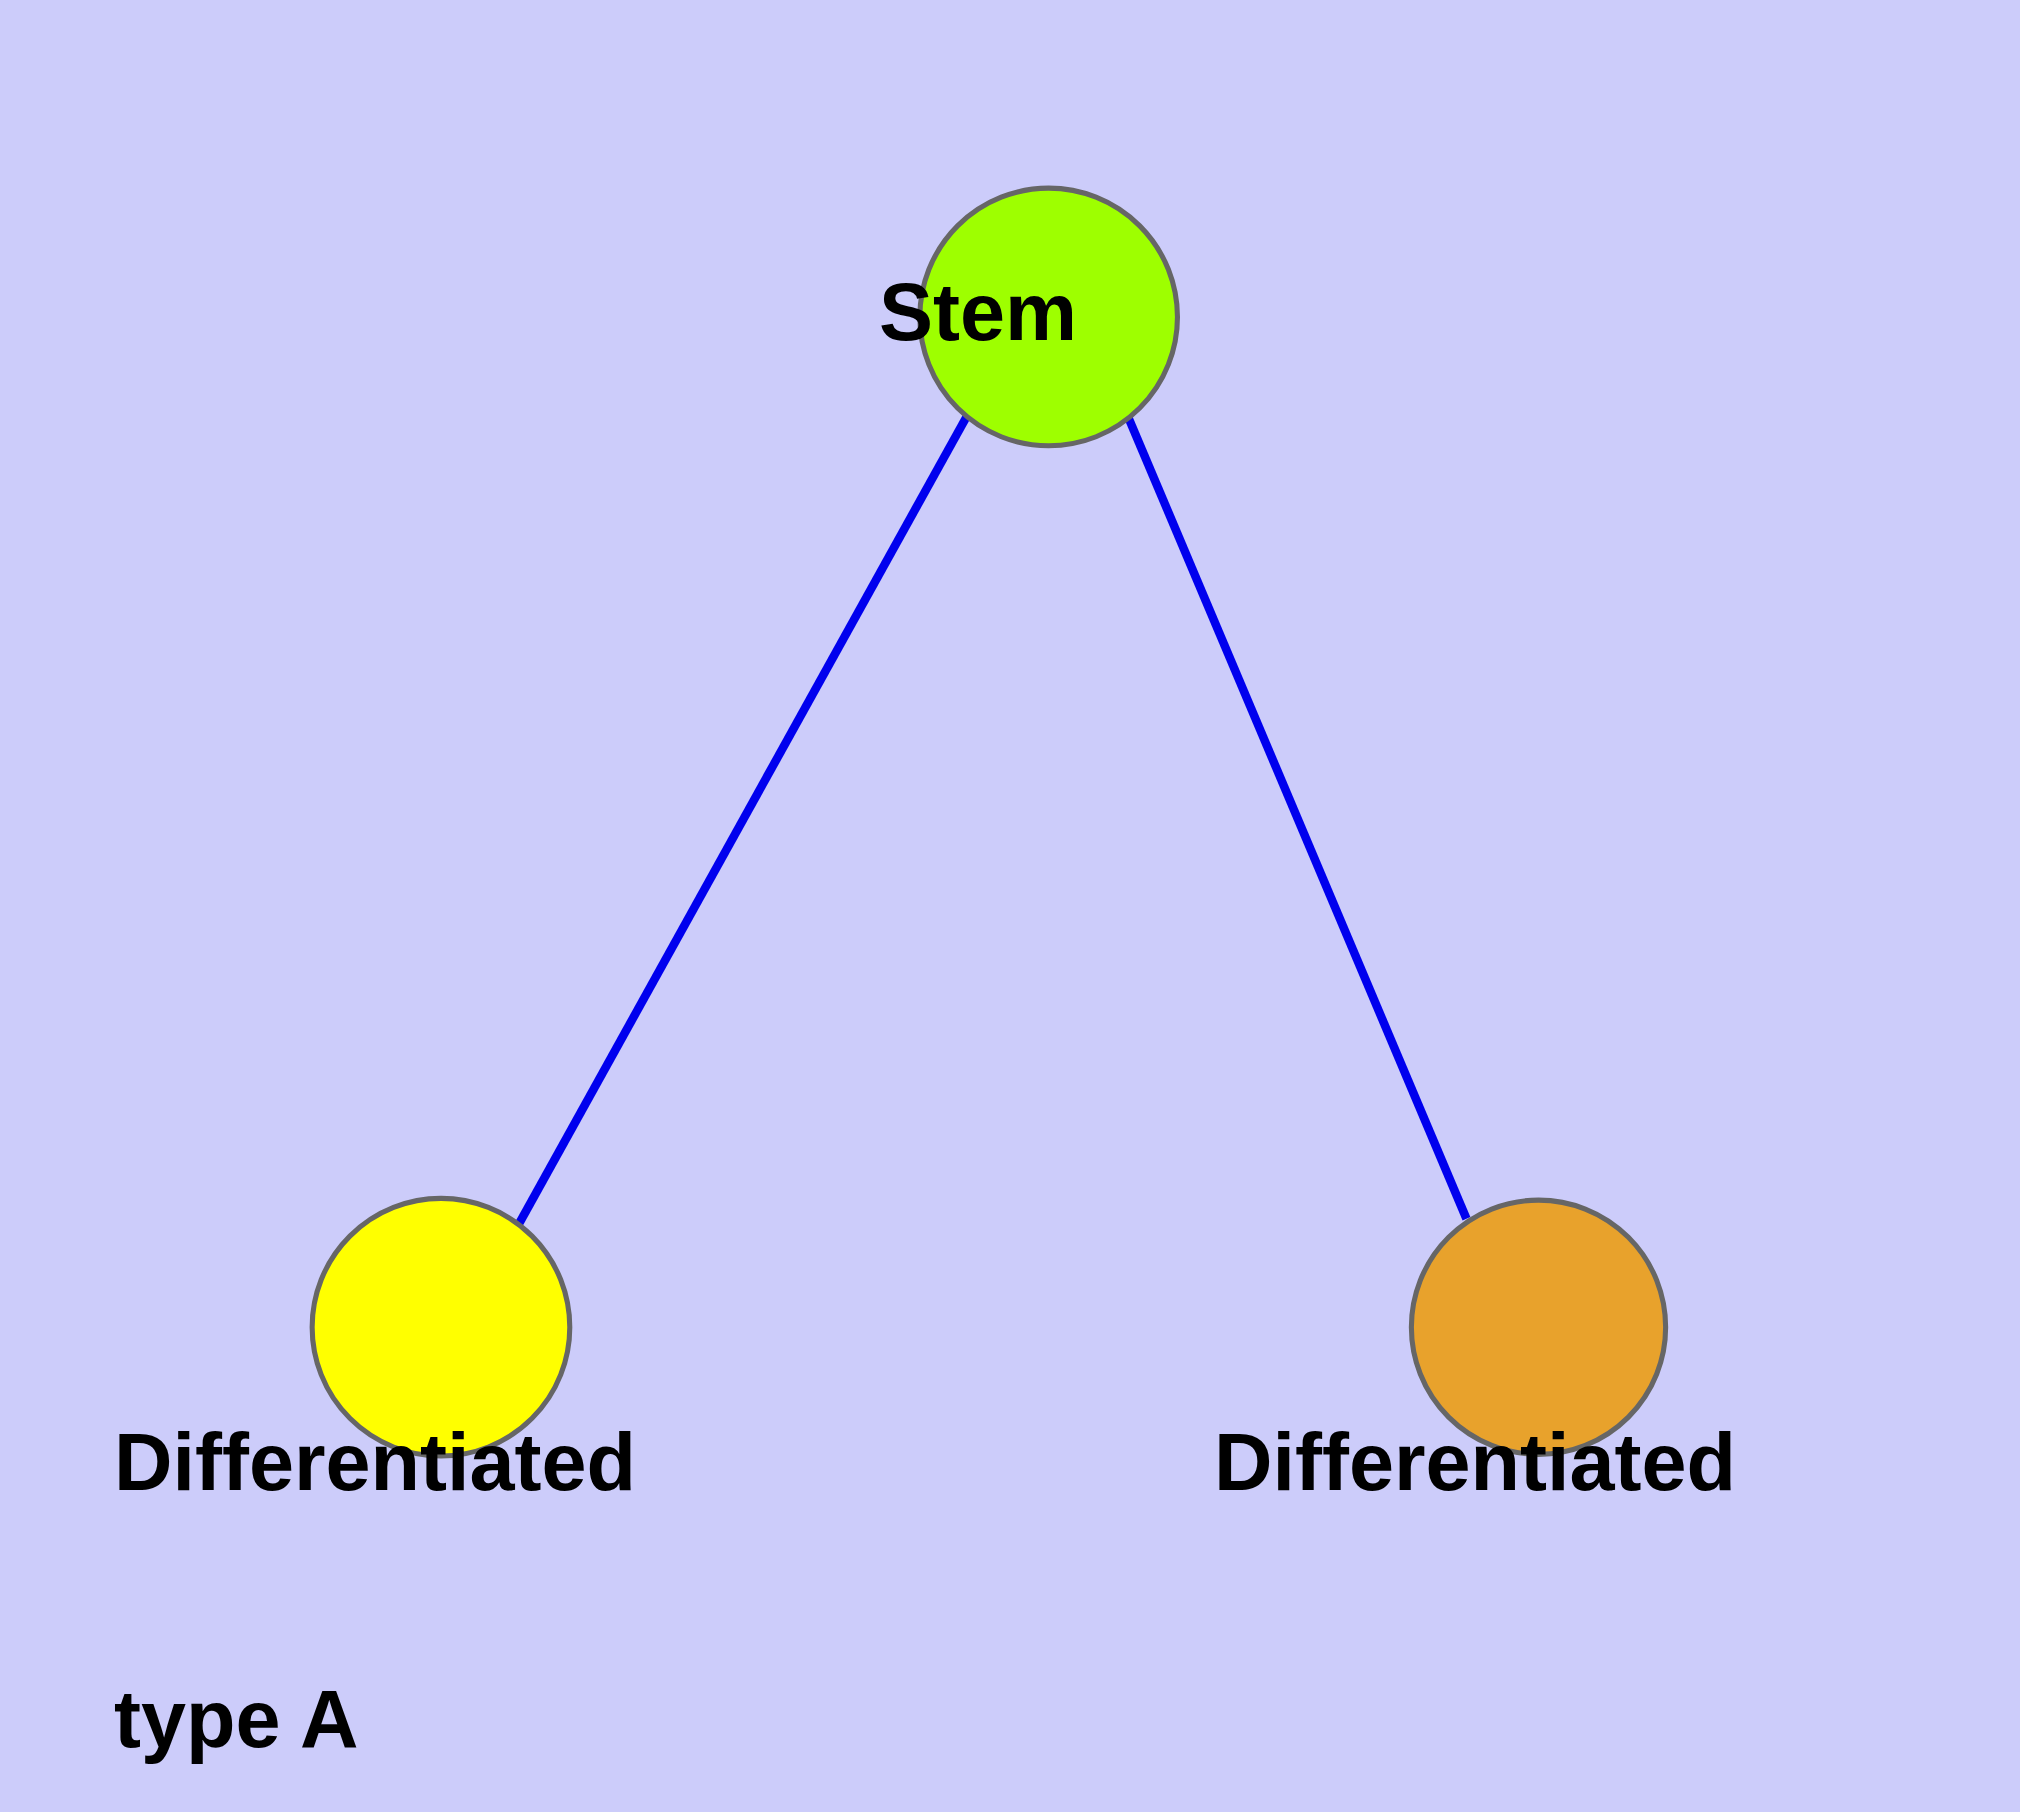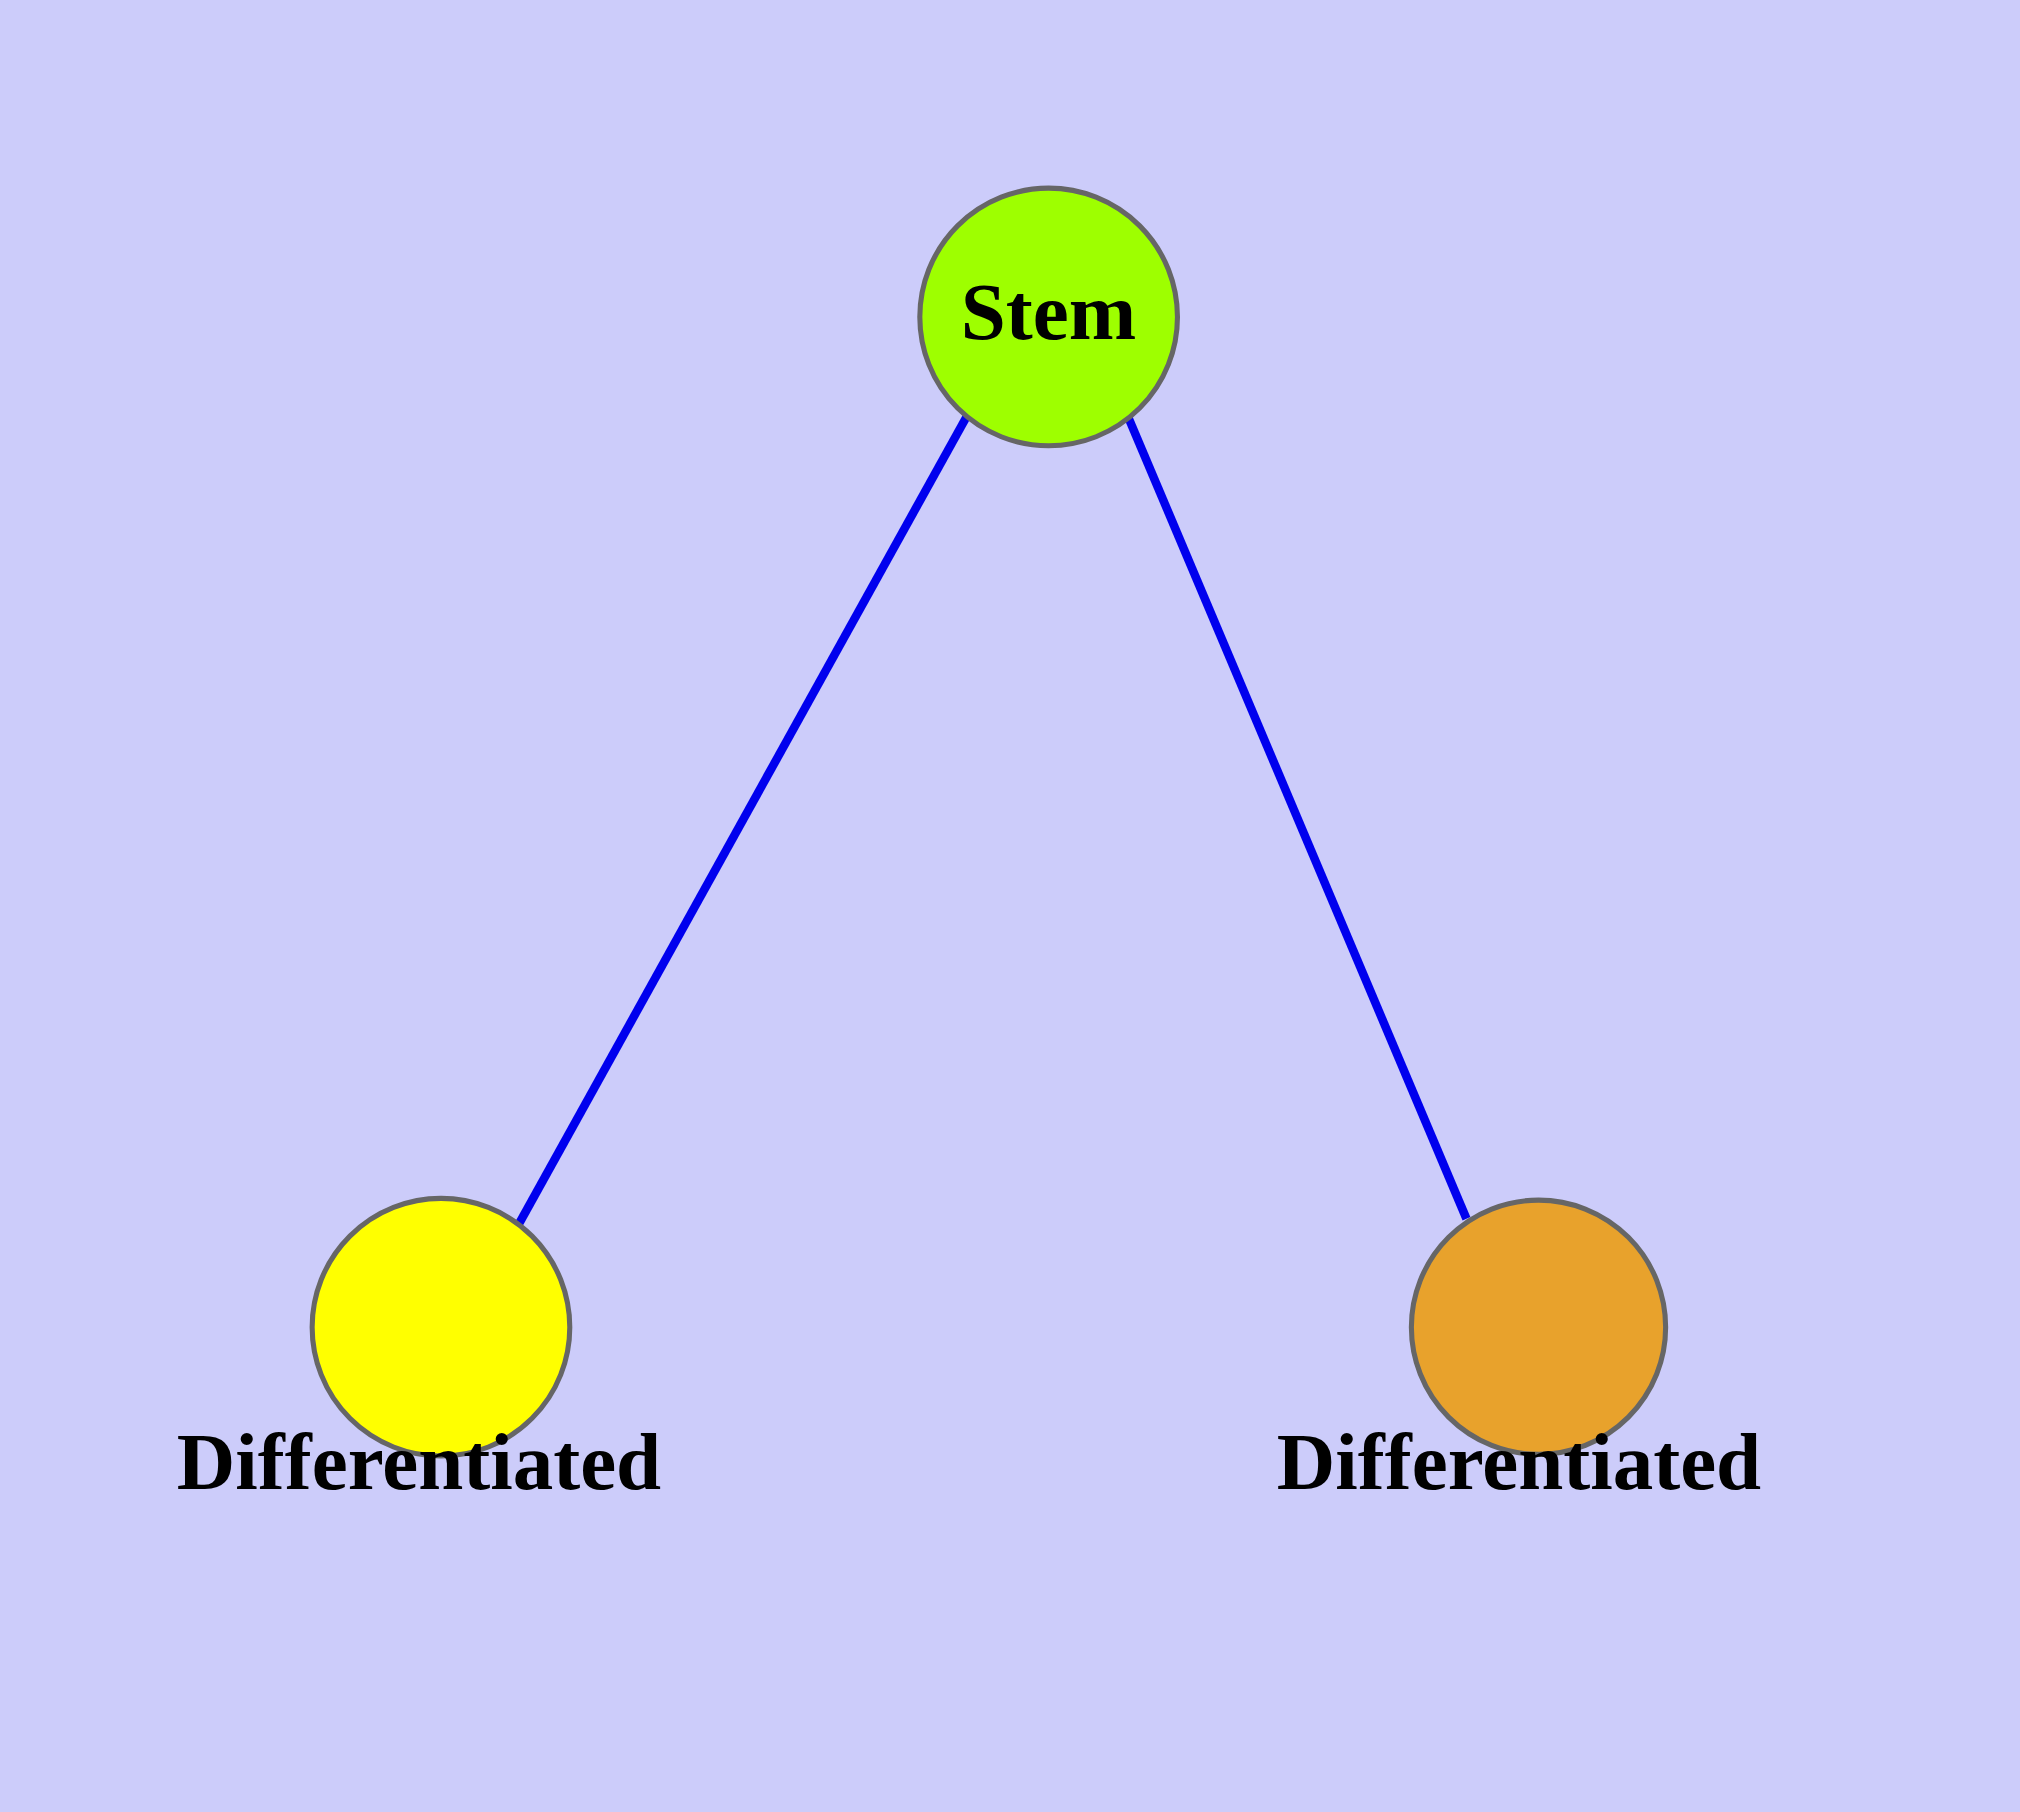--- a/index.html
+++ b/index.html
@@ -27,27 +27,27 @@
     stroke-width: 6;
   }
   .edge-line {
     stroke: #0000ee;
     stroke-width: 10;
     stroke-linecap: butt;
     fill: none;
   }
   .node-label {
     position: absolute;
-    text-align: center;
+    text-align: left;
     color: #000000;
     font-weight: bold;
     line-height: 1.06;
     white-space: pre;
     pointer-events: none;
-    font-family: Liberation Serif, serif;
+    font-family: Liberation Sans, sans-serif;
   }
   .label-stem {
     font-size: 81px;
   }
   .label-branch {
     font-size: 81px;
   }
 </style>
 </head>
 <body>
@@ -63,20 +63,21 @@
       <circle class="node-circle" cx="1237" cy="374" r="152" fill="#9eff00"></circle>
       <circle class="node-circle" cx="520" cy="1566" r="152" fill="#ffff00"></circle>
       <circle class="node-circle" cx="1815" cy="1566" r="150" fill="#e8a22c"></circle>
     </g>
   </svg>
 
   <div class="node-label label-stem" style="left:879px; top:270px; width:339px;">Stem</div>
 
   <div class="node-label label-branch" style="left:114px; top:1248px; width:610px;">
     <div>Differentiated</div>
+    <div>type A</div>
   </div>
 
   <div class="node-label label-branch" style="left:1214px; top:1248px; width:610px;">
     <div>Differentiated</div>
   </div>
 
 </div>
 
 
 </body></html>

